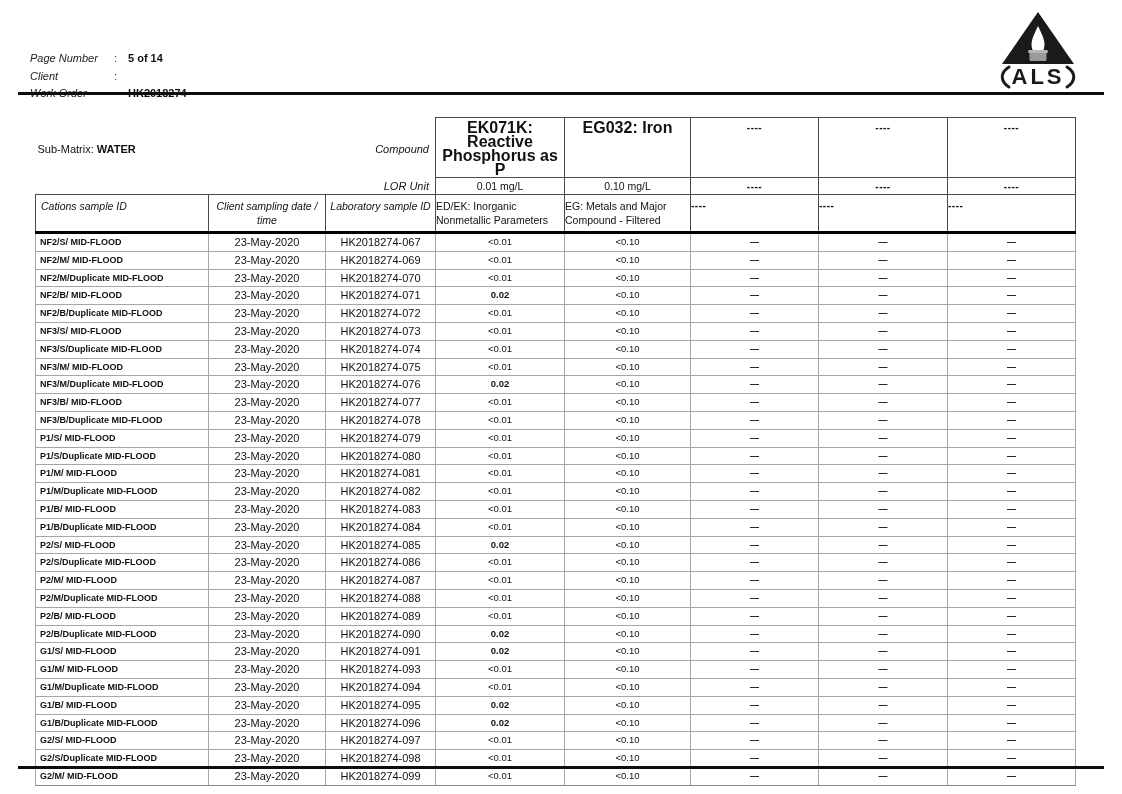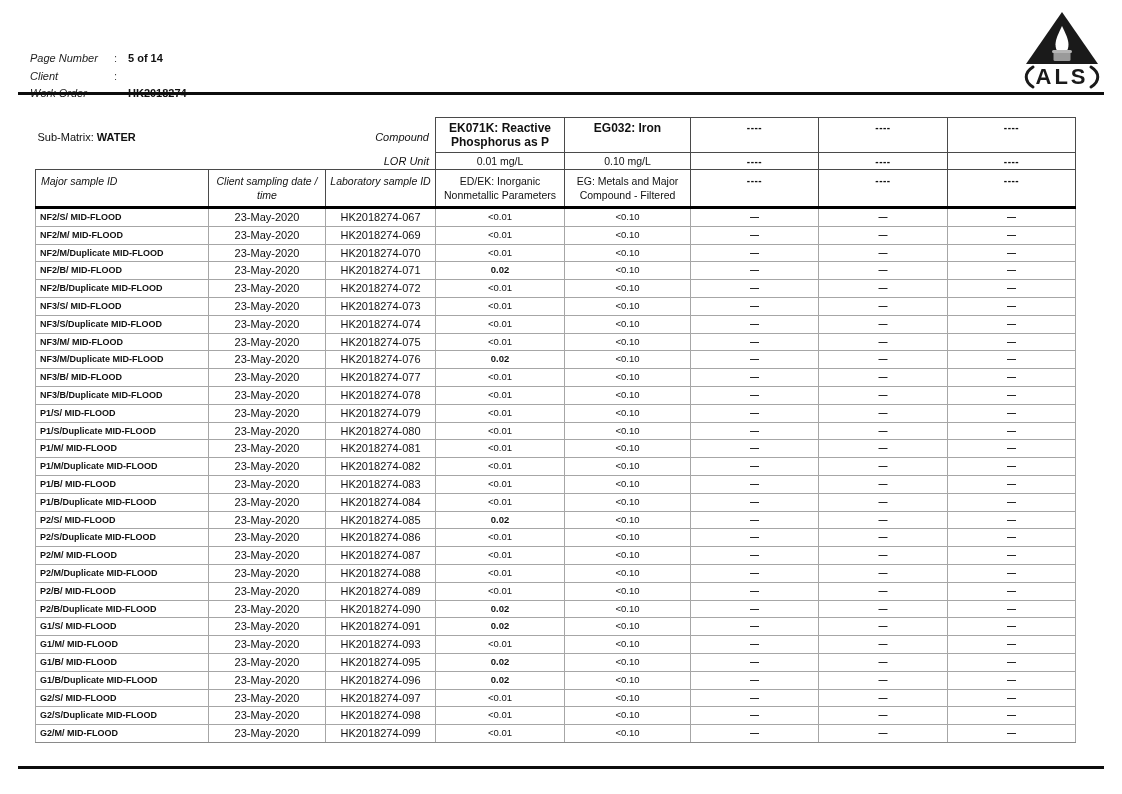--- a/index.html
+++ b/index.html
@@ -19,21 +19,21 @@
     top: 33px; left: 30px; right: 18px; margin-top: 17px;
   }
   .hrow { display: flex; line-height: 17.5px; font-size: 11px; }
   .hlabel { font-style: italic; width: 84px; color: #222; }
   .hsep { width: 14px; text-align: left; color: #444; }
   .hval { font-weight: bold; }
   .hval.small { font-size: 9.5px; line-height: 17.5px; }
 
   .logo {
     position: absolute;
-    top: 10px; right: 12px;
+    top: 10px; right: 36px;
     width: 96px; height: 80px; text-align: right;
   }
 
   .thick-rule {
     position: absolute;
     left: 18px; right: 18px;
     height: 3px;
     background: #0d0d0d;
   }
   .rule-top { top: 92px; }
@@ -54,26 +54,26 @@
 
   .submatrix-flex {
     display: flex; justify-content: space-between; align-items: flex-start;
     padding: 3px 6px 0 2px; font-size: 11px; gap: 24px;
   }
   .submatrix-val { font-weight: bold; }
   .it { font-style: italic; }
   .lor-label-cell { text-align: right; font-style: italic; font-size: 11px; padding-right: 6px; vertical-align: middle; }
 
   .compound-name {
-    font-weight: bold; font-size: 12px; text-align: center;
+    font-weight: bold; font-size: 16px; text-align: center;
     vertical-align: top; padding-top: 3px; line-height: 14px; white-space: normal;
   }
   .lor-val { font-size: 10.5px; text-align: center; vertical-align: middle; }
   .method {
-    font-size: 10.5px; text-align: center; vertical-align: top;
+    font-size: 10.5px; vertical-align: top;
     padding-top: 4px; line-height: 14px; white-space: normal;
   }
   th.colhead {
     font-style: italic; font-weight: normal; font-size: 10.5px;
     vertical-align: top; padding-top: 4px; line-height: 14px; white-space: normal;
   }
   th.colhead.left { text-align: left; padding-left: 5px; }
   .hdr-dash { font-weight: bold; font-size: 10px; letter-spacing: 0.5px; }
 
   
@@ -156,21 +156,21 @@
         </tr>
         <tr class="r-lor">
           <td class="nob lor-label-cell" colspan="3">LOR Unit</td>
           <td class="lor-val">0.01 mg/L</td>
           <td class="lor-val">0.10 mg/L</td>
           <td class="lor-val hdr-dash">----</td>
           <td class="lor-val hdr-dash">----</td>
           <td class="lor-val hdr-dash">----</td>
         </tr>
         <tr class="r-colhead">
-          <th class="colhead left">Major sample ID</th>
+          <th class="colhead left">Cations sample ID</th>
           <th class="colhead">Client sampling date / time</th>
           <th class="colhead">Laboratory sample ID</th>
           <td class="method">ED/EK: Inorganic Nonmetallic Parameters</td>
           <td class="method">EG: Metals and Major Compound - Filtered</td>
           <td class="method hdr-dash">----</td>
           <td class="method hdr-dash">----</td>
           <td class="method hdr-dash">----</td>
         </tr>
       </thead>
       <tbody>
@@ -418,20 +418,30 @@
       <td class="c-id">G1/M/ MID-FLOOD</td>
       <td class="c-date">23-May-2020</td>
       <td class="c-lab">HK2018274-093</td>
       <td class="c-val">&lt;0.01</td>
       <td class="c-val">&lt;0.10</td>
       <td class="c-dash">—</td>
       <td class="c-dash">—</td>
       <td class="c-dash">—</td>
     </tr>
           <tr>
+      <td class="c-id">G1/M/Duplicate MID-FLOOD</td>
+      <td class="c-date">23-May-2020</td>
+      <td class="c-lab">HK2018274-094</td>
+      <td class="c-val">&lt;0.01</td>
+      <td class="c-val">&lt;0.10</td>
+      <td class="c-dash">—</td>
+      <td class="c-dash">—</td>
+      <td class="c-dash">—</td>
+    </tr>
+          <tr>
       <td class="c-id">G1/B/ MID-FLOOD</td>
       <td class="c-date">23-May-2020</td>
       <td class="c-lab">HK2018274-095</td>
       <td class="c-val bold">0.02</td>
       <td class="c-val">&lt;0.10</td>
       <td class="c-dash">—</td>
       <td class="c-dash">—</td>
       <td class="c-dash">—</td>
     </tr>
           <tr>

